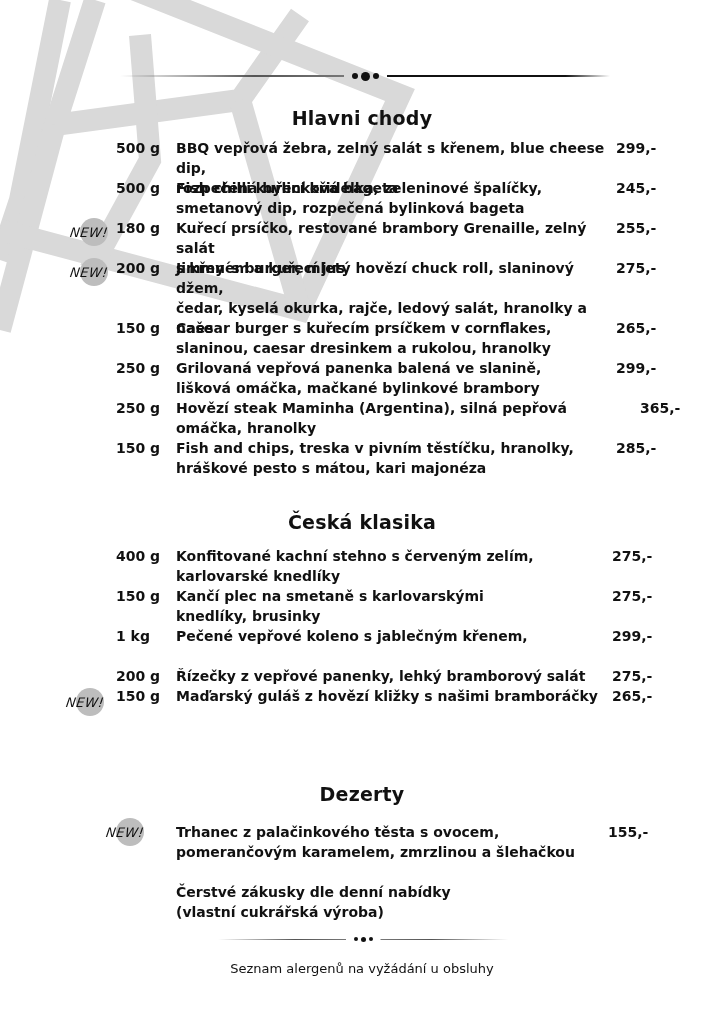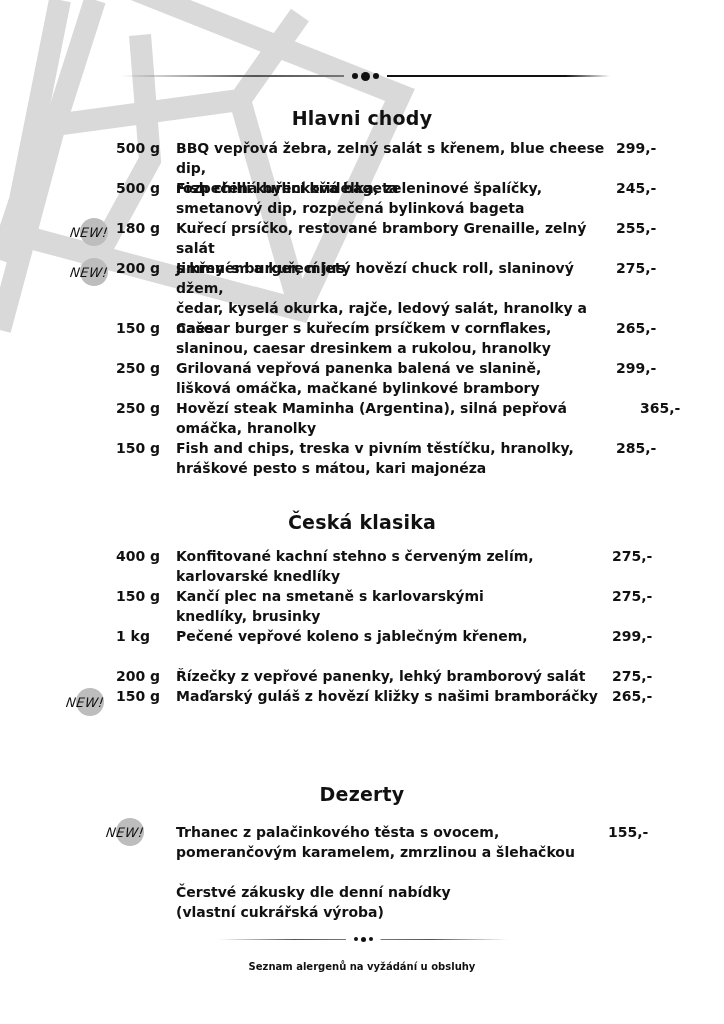--- a/index.html
+++ b/index.html
@@ -14,21 +14,21 @@
   .divider .dots{display:flex;align-items:center;gap:3px;margin:0 8px;}
   .dot{background:#111;border-radius:50%;}
   .section-title{position:absolute;left:0;width:724px;text-align:center;font-family:"DejaVu Sans",sans-serif;font-weight:bold;font-size:19px;letter-spacing:0.2px;}
   .row{position:absolute;left:0;width:628px;font-size:14px;line-height:20px;}
   .weight{position:absolute;left:116px;font-weight:bold;}
   .desc{position:absolute;left:176px;width:440px;font-weight:bold;}
   .price{position:absolute;font-weight:bold;text-align:right;}
   .new-badge{position:absolute;width:46px;height:26px;}
   .new-badge .blob{position:absolute;left:10px;top:-2px;width:28px;height:28px;border-radius:50%;background:#bdbdbd;}
   .new-badge .txt{position:absolute;left:0;top:3px;font-family:"DejaVu Sans",sans-serif;font-style:italic;font-size:13px;letter-spacing:0.5px;color:#111;transform:skewX(-8deg);}
-  .footer{position:absolute;left:0;width:724px;text-align:center;font-size:10px;font-weight:bold;}
+  .footer{position:absolute;left:0;width:724px;text-align:center;font-size:13px;font-weight:normal;}
 </style>
 </head>
 <body>
 
 <svg class="bg-deco" viewBox="0 0 724 1024">
   <g fill="none" stroke="#d9d9d9" stroke-width="22" stroke-linejoin="miter">
     <polyline points="60,0 20,200 0,260"></polyline>
     <polyline points="95,0 55,125 240,100 300,15"></polyline>
     <polyline points="55,125 0,330"></polyline>
     <polyline points="110,-20 400,95 300,310 0,230"></polyline>

